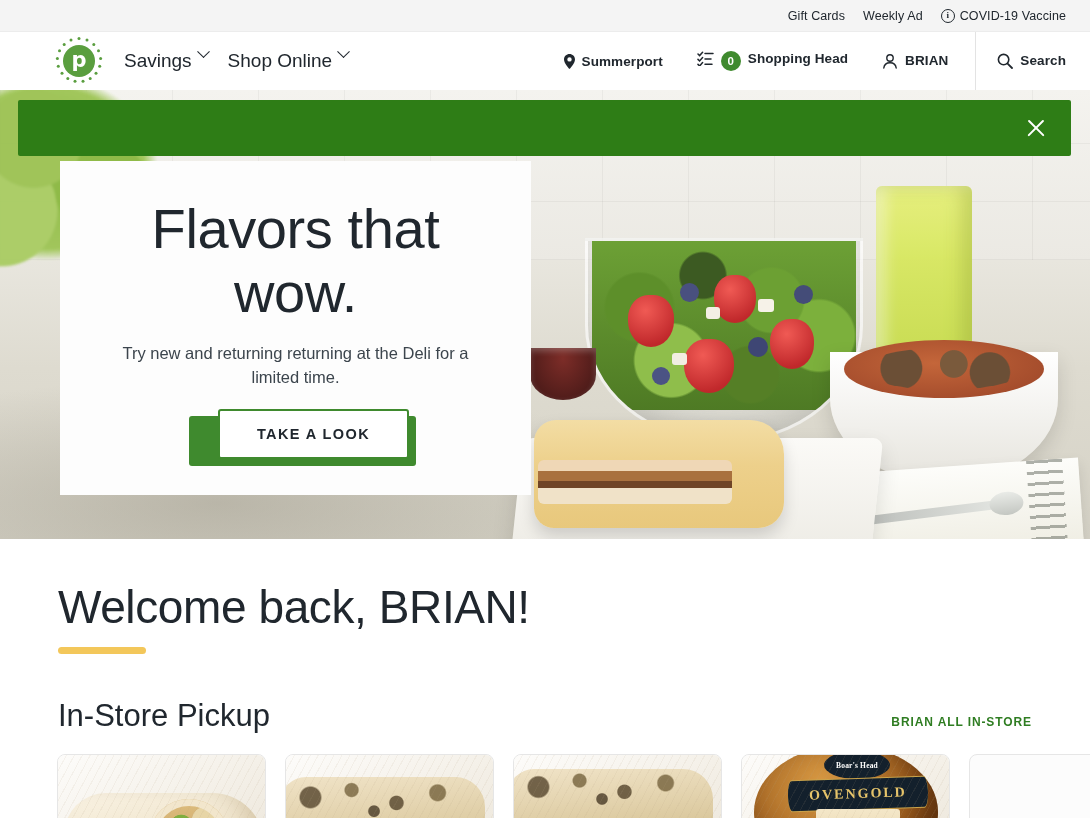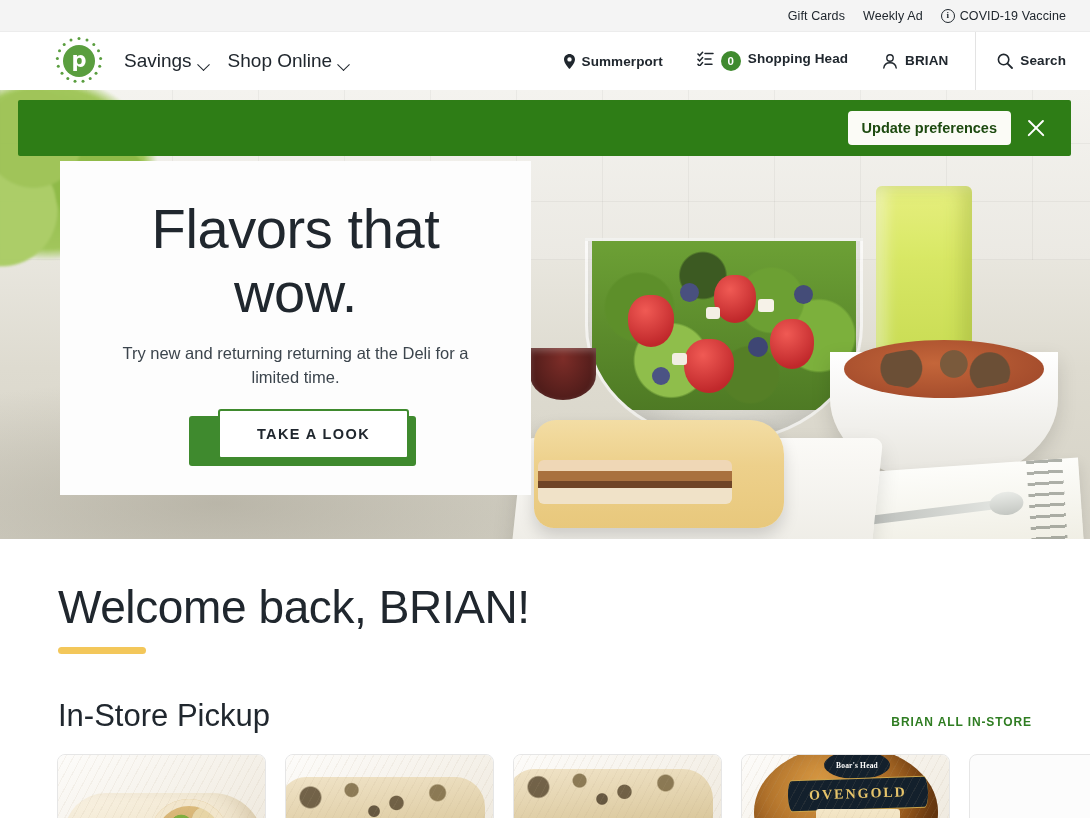--- a/index.html
+++ b/index.html
@@ -72,21 +72,21 @@
     display: flex; align-items: center; justify-content: center;
   }
   .logo-core span {
     color: #fff; font-size: 21px; font-weight: 700;
     line-height: 1; margin-top: -2px;
     font-family: "DejaVu Sans", sans-serif;
   }
 
   .nav-left { display: flex; align-items: center; gap: 20px; margin-left: 20px; }
   .nav-item {
-    display: flex; align-items: flex-end; gap: 7px;
+    display: flex; align-items: flex-start; gap: 7px;
     font-size: 19px; color: #20272e;
     cursor: pointer; white-space: nowrap;
   }
   .chev {
     width: 9px; height: 9px;
     border-right: 1.6px solid #20272e;
     border-bottom: 1.6px solid #20272e;
     transform: rotate(45deg) translate(-2px,-2px);
   }
 
@@ -628,21 +628,20 @@
     <div class="cta-wrap">
       <div class="cta-shadow"></div>
       <button class="cta-btn">TAKE A LOOK</button>
     </div>
   </div>
 
 </div>
 
 <div class="banner">
   <div class="banner-actions">
-    <button class="banner-btn">Update preferences</button>
     <div class="banner-close"></div>
   </div>
 </div>
 
 <div class="welcome-sec">
   <div class="welcome-title">Welcome back, BRIAN!</div>
   <div class="welcome-rule"></div>
 </div>
 
 <div class="section-head">

